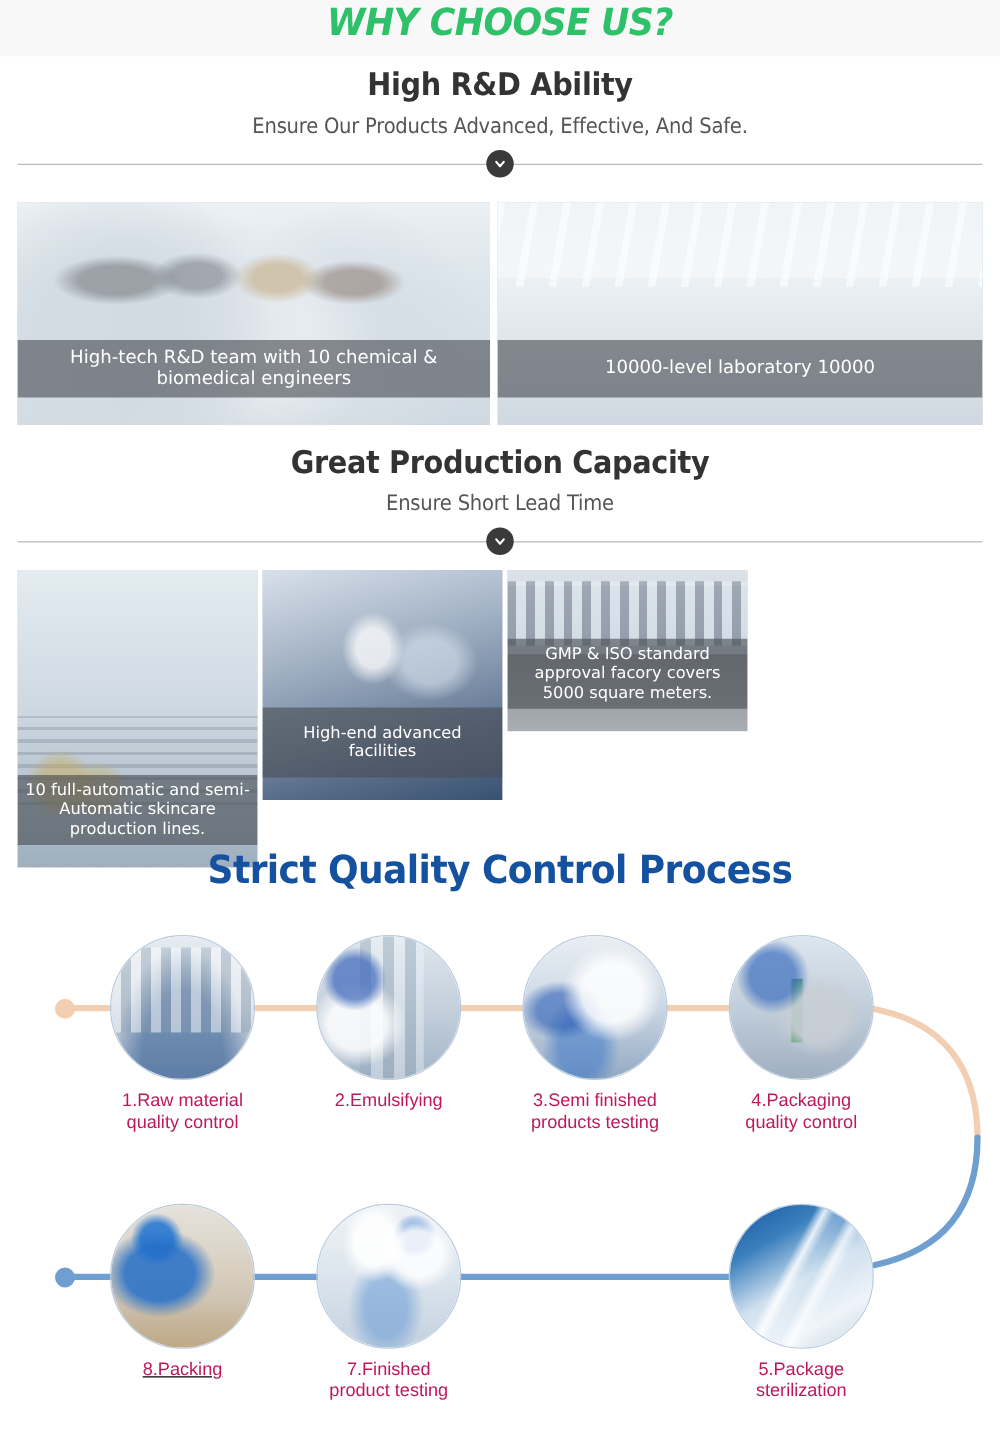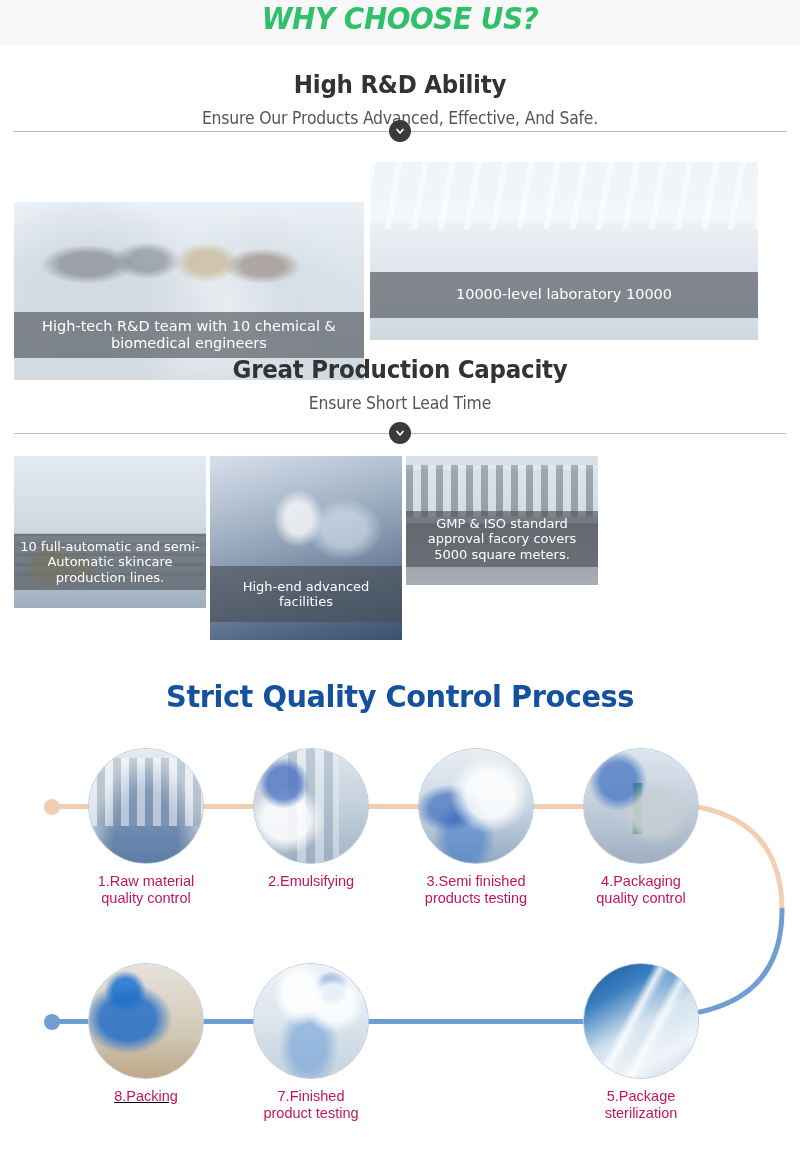--- a/index.html
+++ b/index.html
@@ -99,33 +99,33 @@
   .curve{position:absolute;}
 </style>
 </head>
 <body>
 
 <div class="page">
 
   <div class="why-band"></div>
   <div class="why-title">WHY CHOOSE US?</div>
 
-  <div class="sec-head" style="top:70px;">
+  <div class="sec-head" style="top:53px;">
     <div class="sec-title">High R&amp;D Ability</div>
     <div class="sec-sub">Ensure Our Products Advanced, Effective, And Safe.</div>
   </div>
   <div class="divider" style="top:131px;"></div>
   <div class="chev" style="top:120px;">
     <svg width="12" height="12" viewBox="0 0 12 12">
         <path d="M3 4.5 L6 8 L9 4.5" fill="none" stroke="#ffffff" stroke-width="1.7" stroke-linecap="round" stroke-linejoin="round"></path>
       </svg>
   </div>
 
   <div class="img-row" style="top:162px;gap:6px;">
-    <div class="cell" style="width:350px;height:178px;margin-top:40px;">
+    <div class="cell" style="width:378px;height:178px;">
       <div class="ph" style="background:
            radial-gradient(circle at 20% 60%, #cfd8e0 0 18%, rgba(0,0,0,0) 40%),
            radial-gradient(circle at 36% 55%, #dde4ea 0 14%, rgba(0,0,0,0) 36%),
            radial-gradient(circle at 53% 62%, #e6ebef 0 15%, rgba(0,0,0,0) 38%),
            radial-gradient(circle at 70% 62%, #d6dee6 0 15%, rgba(0,0,0,0) 38%),
            linear-gradient(180deg,#eaf0f4 0%,#dbe4ea 42%,#cfd9e1 100%);"></div>
       <div class="ph" style="background:
            radial-gradient(ellipse at 21% 35%, rgba(110,115,120,0.55) 0 7%, rgba(0,0,0,0) 12%),
            radial-gradient(ellipse at 38% 33%, rgba(95,100,108,0.45) 0 6%, rgba(0,0,0,0) 11%),
            radial-gradient(ellipse at 55% 34%, rgba(190,160,110,0.5) 0 6.5%, rgba(0,0,0,0) 12%),
@@ -150,21 +150,21 @@
     <div class="sec-sub">Ensure Short Lead Time</div>
   </div>
   <div class="divider" style="top:433px;"></div>
   <div class="chev" style="top:422px;">
     <svg width="12" height="12" viewBox="0 0 12 12">
         <path d="M3 4.5 L6 8 L9 4.5" fill="none" stroke="#ffffff" stroke-width="1.7" stroke-linecap="round" stroke-linejoin="round"></path>
       </svg>
   </div>
 
   <div class="img-row" style="top:456px;gap:4px;">
-    <div class="cell" style="width:192px;height:152px;">
+    <div class="cell" style="width:192px;height:238px;">
       <div class="ph" style="background:
            linear-gradient(180deg,#e4ecf1 0%,#cfd9e2 45%,#9fafbe 100%),
            repeating-linear-gradient(90deg, rgba(255,255,255,0.45) 0 9px, rgba(150,165,180,0.3) 9px 18px);"></div>
       <div class="ph" style="background:
            radial-gradient(circle at 18% 72%, rgba(200,170,90,0.5) 0 7%, rgba(0,0,0,0) 12%),
            radial-gradient(circle at 34% 74%, rgba(200,170,90,0.45) 0 6%, rgba(0,0,0,0) 11%),
            repeating-linear-gradient(0deg, rgba(90,105,120,0.25) 0 3px, rgba(0,0,0,0) 3px 10px) 0 70%/100% 30% no-repeat;"></div>
       <div class="cap cap4">10 full-automatic and semi-Automatic skincare production lines.</div>
     </div>
     <div class="cell" style="width:192px;height:184px;">

